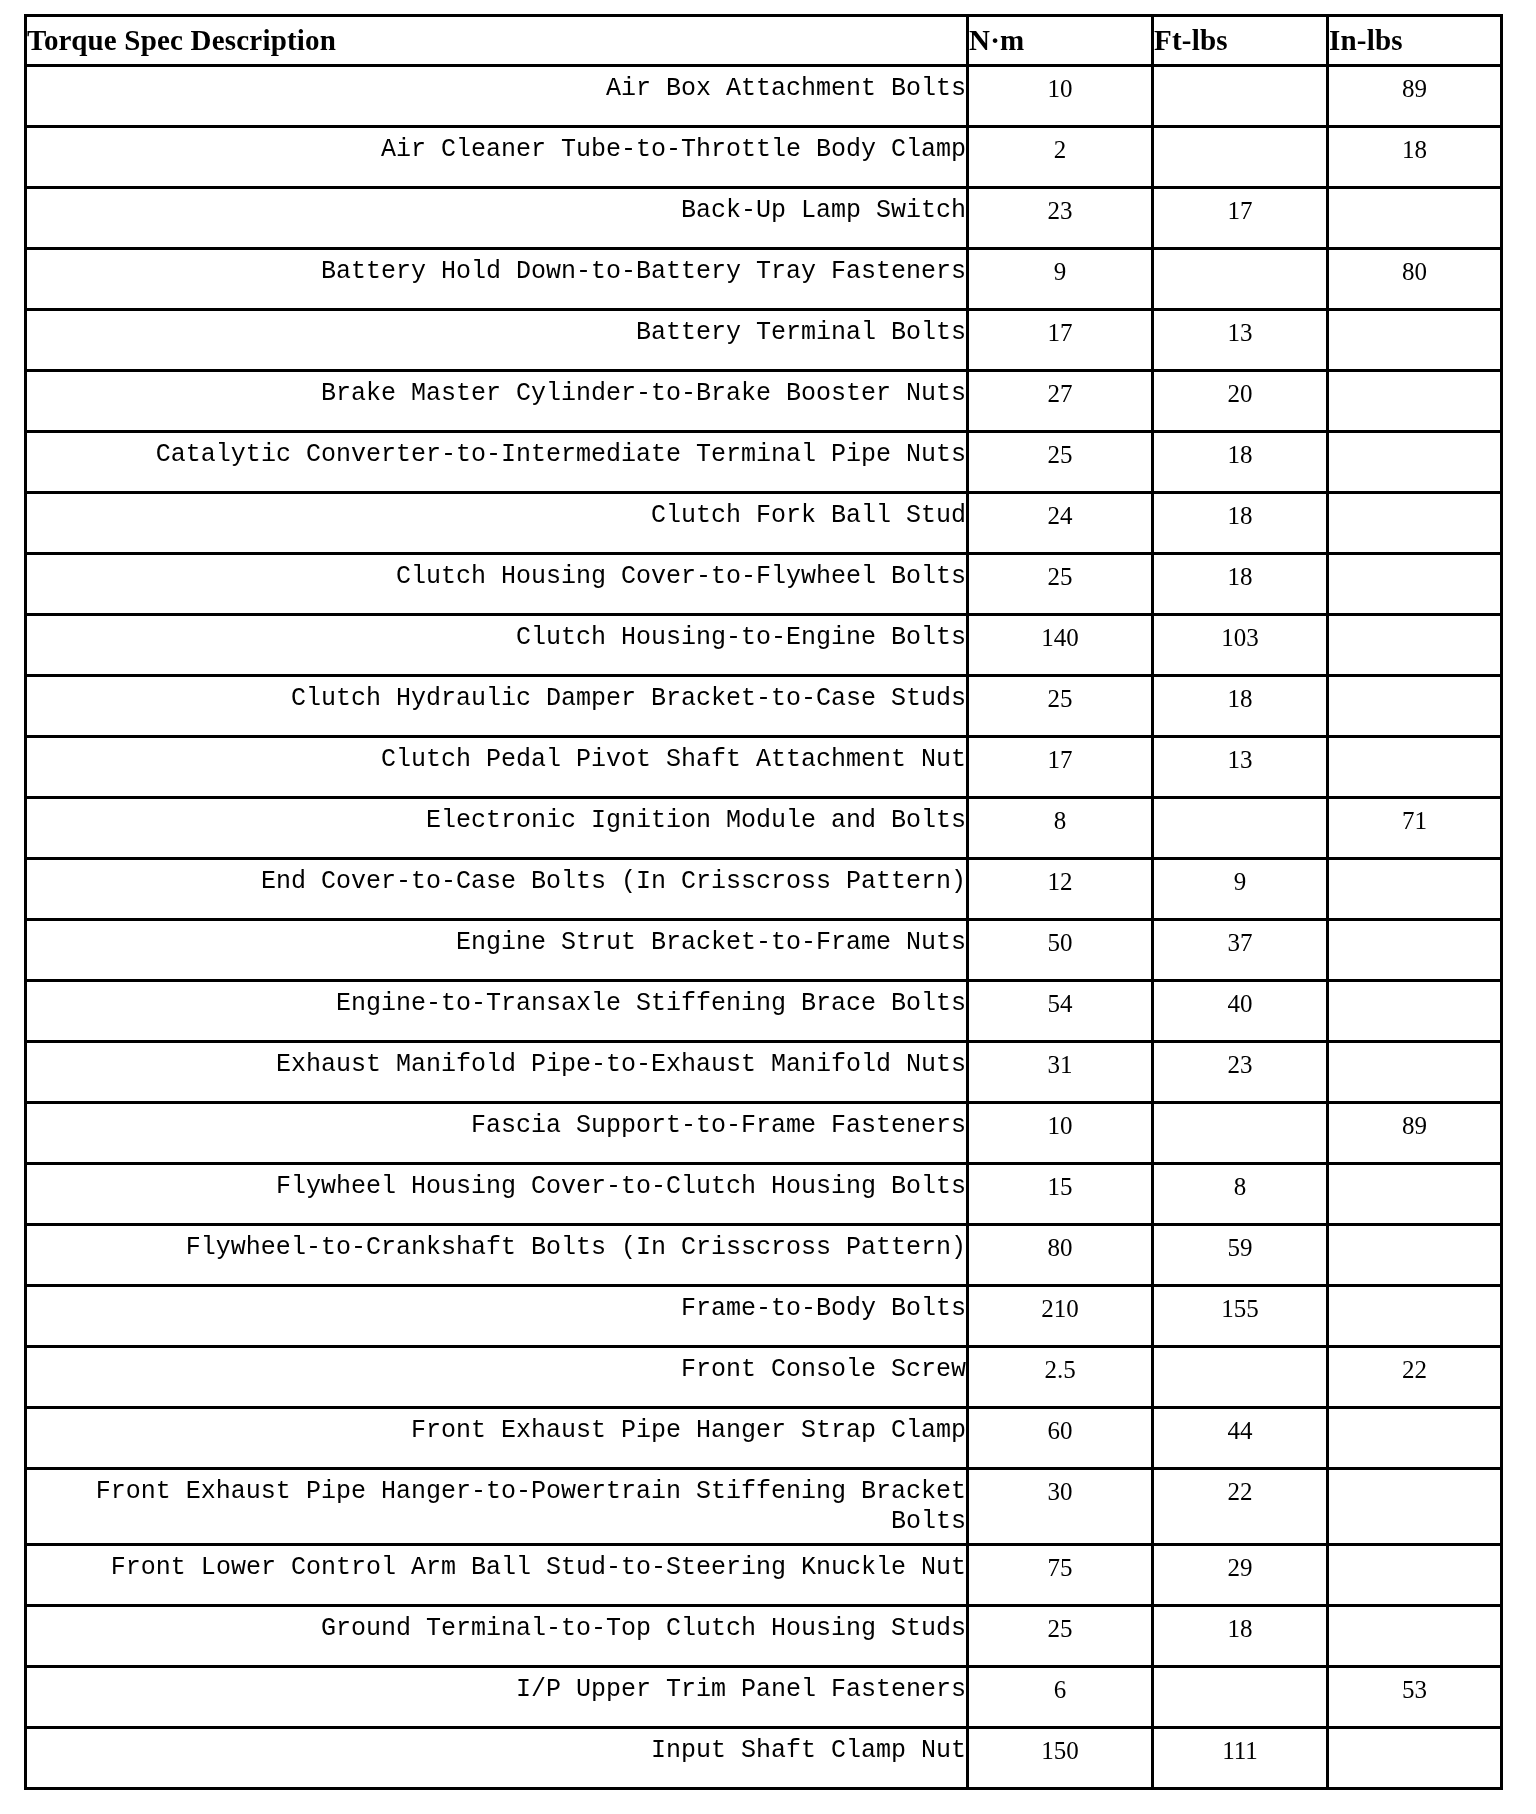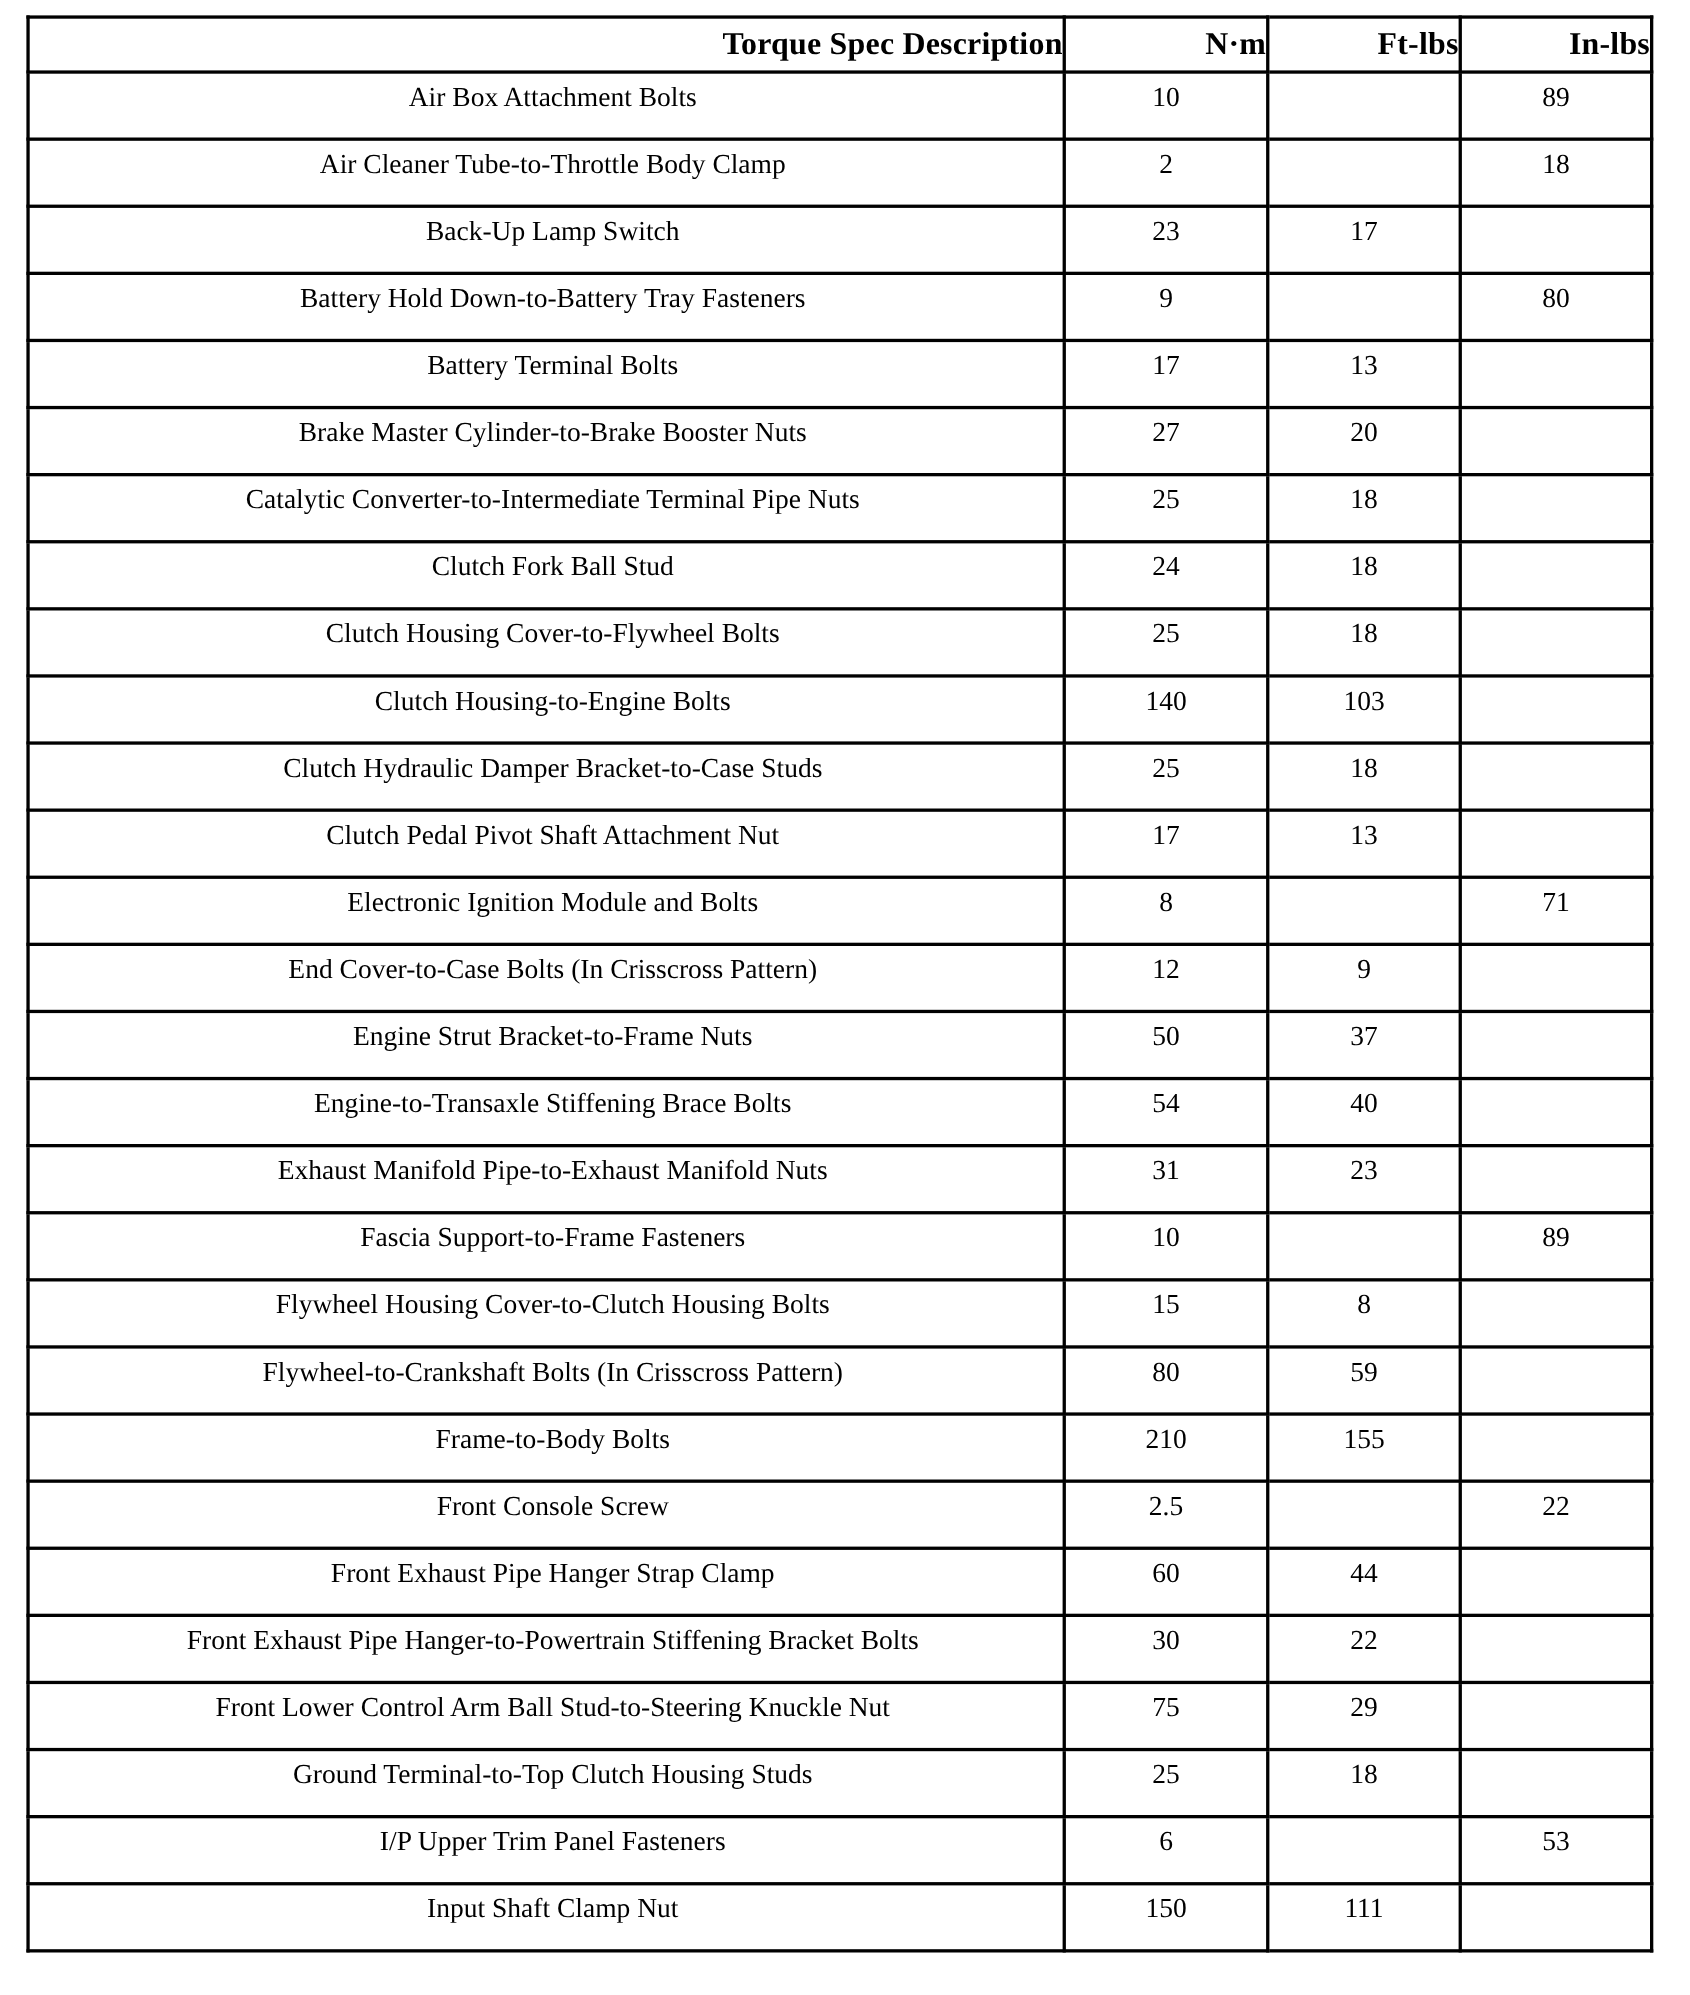--- a/index.html
+++ b/index.html
@@ -33,32 +33,33 @@
     table.spec col.c-in   { width: 174px; }
     table.spec th, table.spec td {
       border: 3px solid #000;
       padding: 0;
       vertical-align: top;
     }
     table.spec th {
       height: 47px;
       font-weight: bold;
       font-size: 29px;
-      text-align: right;
+      text-align: left;
       vertical-align: middle;
       letter-spacing: 0.2px;
     }
     table.spec td {
       height: 45px;
       font-size: 25px;
       line-height: 30px;
     }
     table.spec td.desc {
-      text-align: center;
+      text-align: right;
       padding: 7px 0 6px 12px;
+      font-family: Liberation Mono, monospace;
     }
     table.spec td.num {
       text-align: center;
       padding-top: 7px;
     }
   </style>
 </head>
 <body>
 
 <div class="page">

